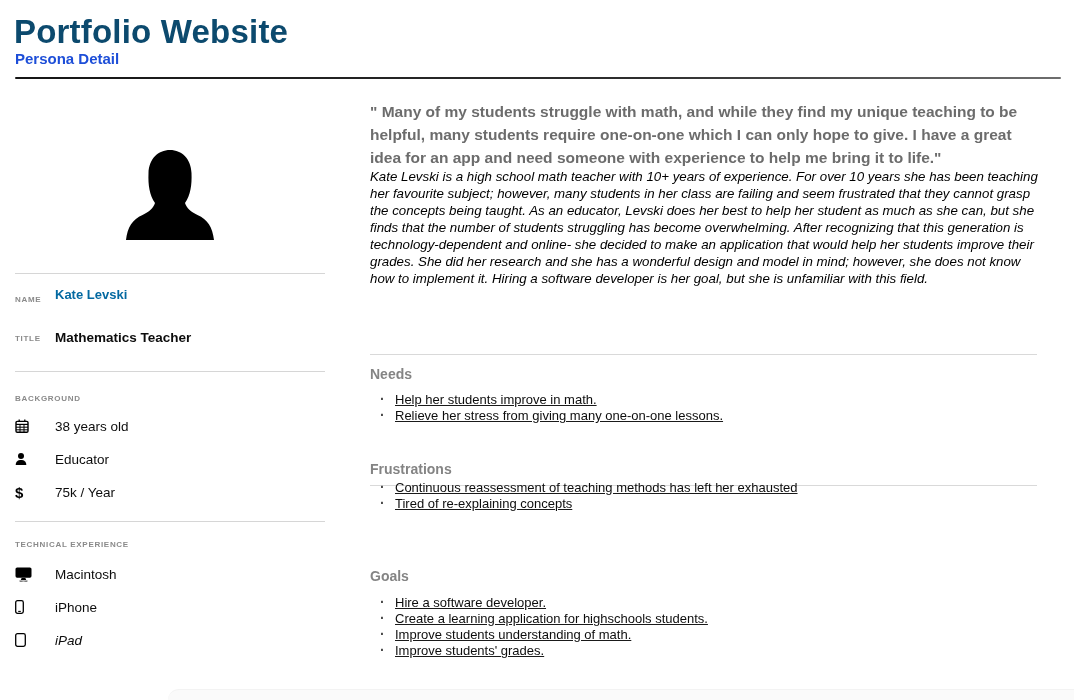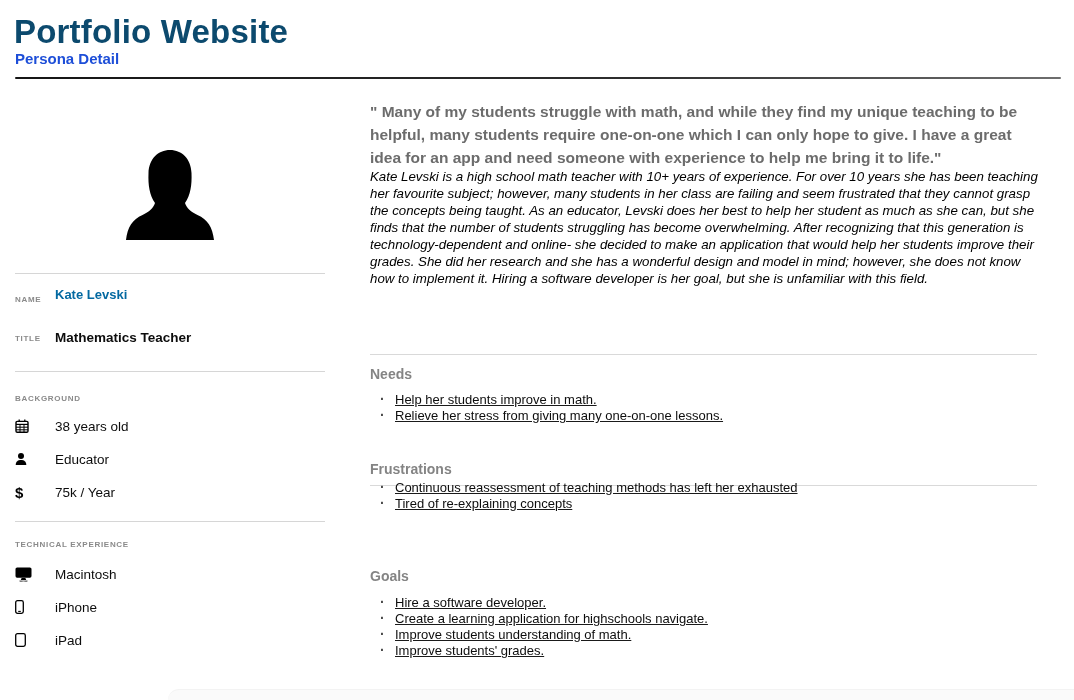--- a/index.html
+++ b/index.html
@@ -50,21 +50,21 @@
     font-size:13.5px; font-weight:700; color:#0d0d0d;
   }
   .section-label {
     position:absolute; left:0; font-size:8px; font-weight:700;
     color:#8a8a8a; letter-spacing:.7px;
   }
   .bg-label { top:394px; } .te-label { top:540px; }
 
   .info-row { position:absolute; left:0; width:310px; height:22px; display:flex; align-items:center; }
   .bg-row-0 { top:415px; } .bg-row-1 { top:448px; } .bg-row-2 { top:481px; }
-  .te-row-0 { top:563px; } .te-row-1 { top:596px; } .te-row-2 { top:629px; }
+  .te-row-0 { top:563px; } .te-row-1 { top:596px; } .te-row-2 { top:629px;font-style:italic; }
   .info-icon { width:40px; display:flex; align-items:center; justify-content:flex-start; }
   .info-text { font-size:13.5px; font-weight:500; color:#0d0d0d; }
   .dollar-glyph { font-size:15px; font-weight:700; color:#000; line-height:1; }
 
   
   .right-col { position:absolute; left:370px; top:0; width:668px; }
   .quote {
     position:absolute; top:100px; left:0; width:668px;
     font-size:15.5px; font-weight:700; color:#6c6c6c; line-height:23px;
   }
@@ -209,21 +209,21 @@
     <div class="sec-heading frustrations-heading">Frustrations</div>
     <div class="rrule rrule-frustrations"></div>
     <ul class="bullets frustrations-list">
       <li>Continuous reassessment of teaching methods has left her exhausted</li>
       <li>Tired of re-explaining concepts</li>
     </ul>
 
     <div class="sec-heading goals-heading">Goals</div>
     <ul class="bullets goals-list">
       <li>Hire a software developer.</li>
-      <li>Create a learning application for highschools navigate.</li>
+      <li>Create a learning application for highschools students.</li>
       <li>Improve students understanding of math.</li>
       <li>Improve students' grades.</li>
     </ul>
 
   </div>
 
   <div class="footer-band"></div>
 
 </div>
 

